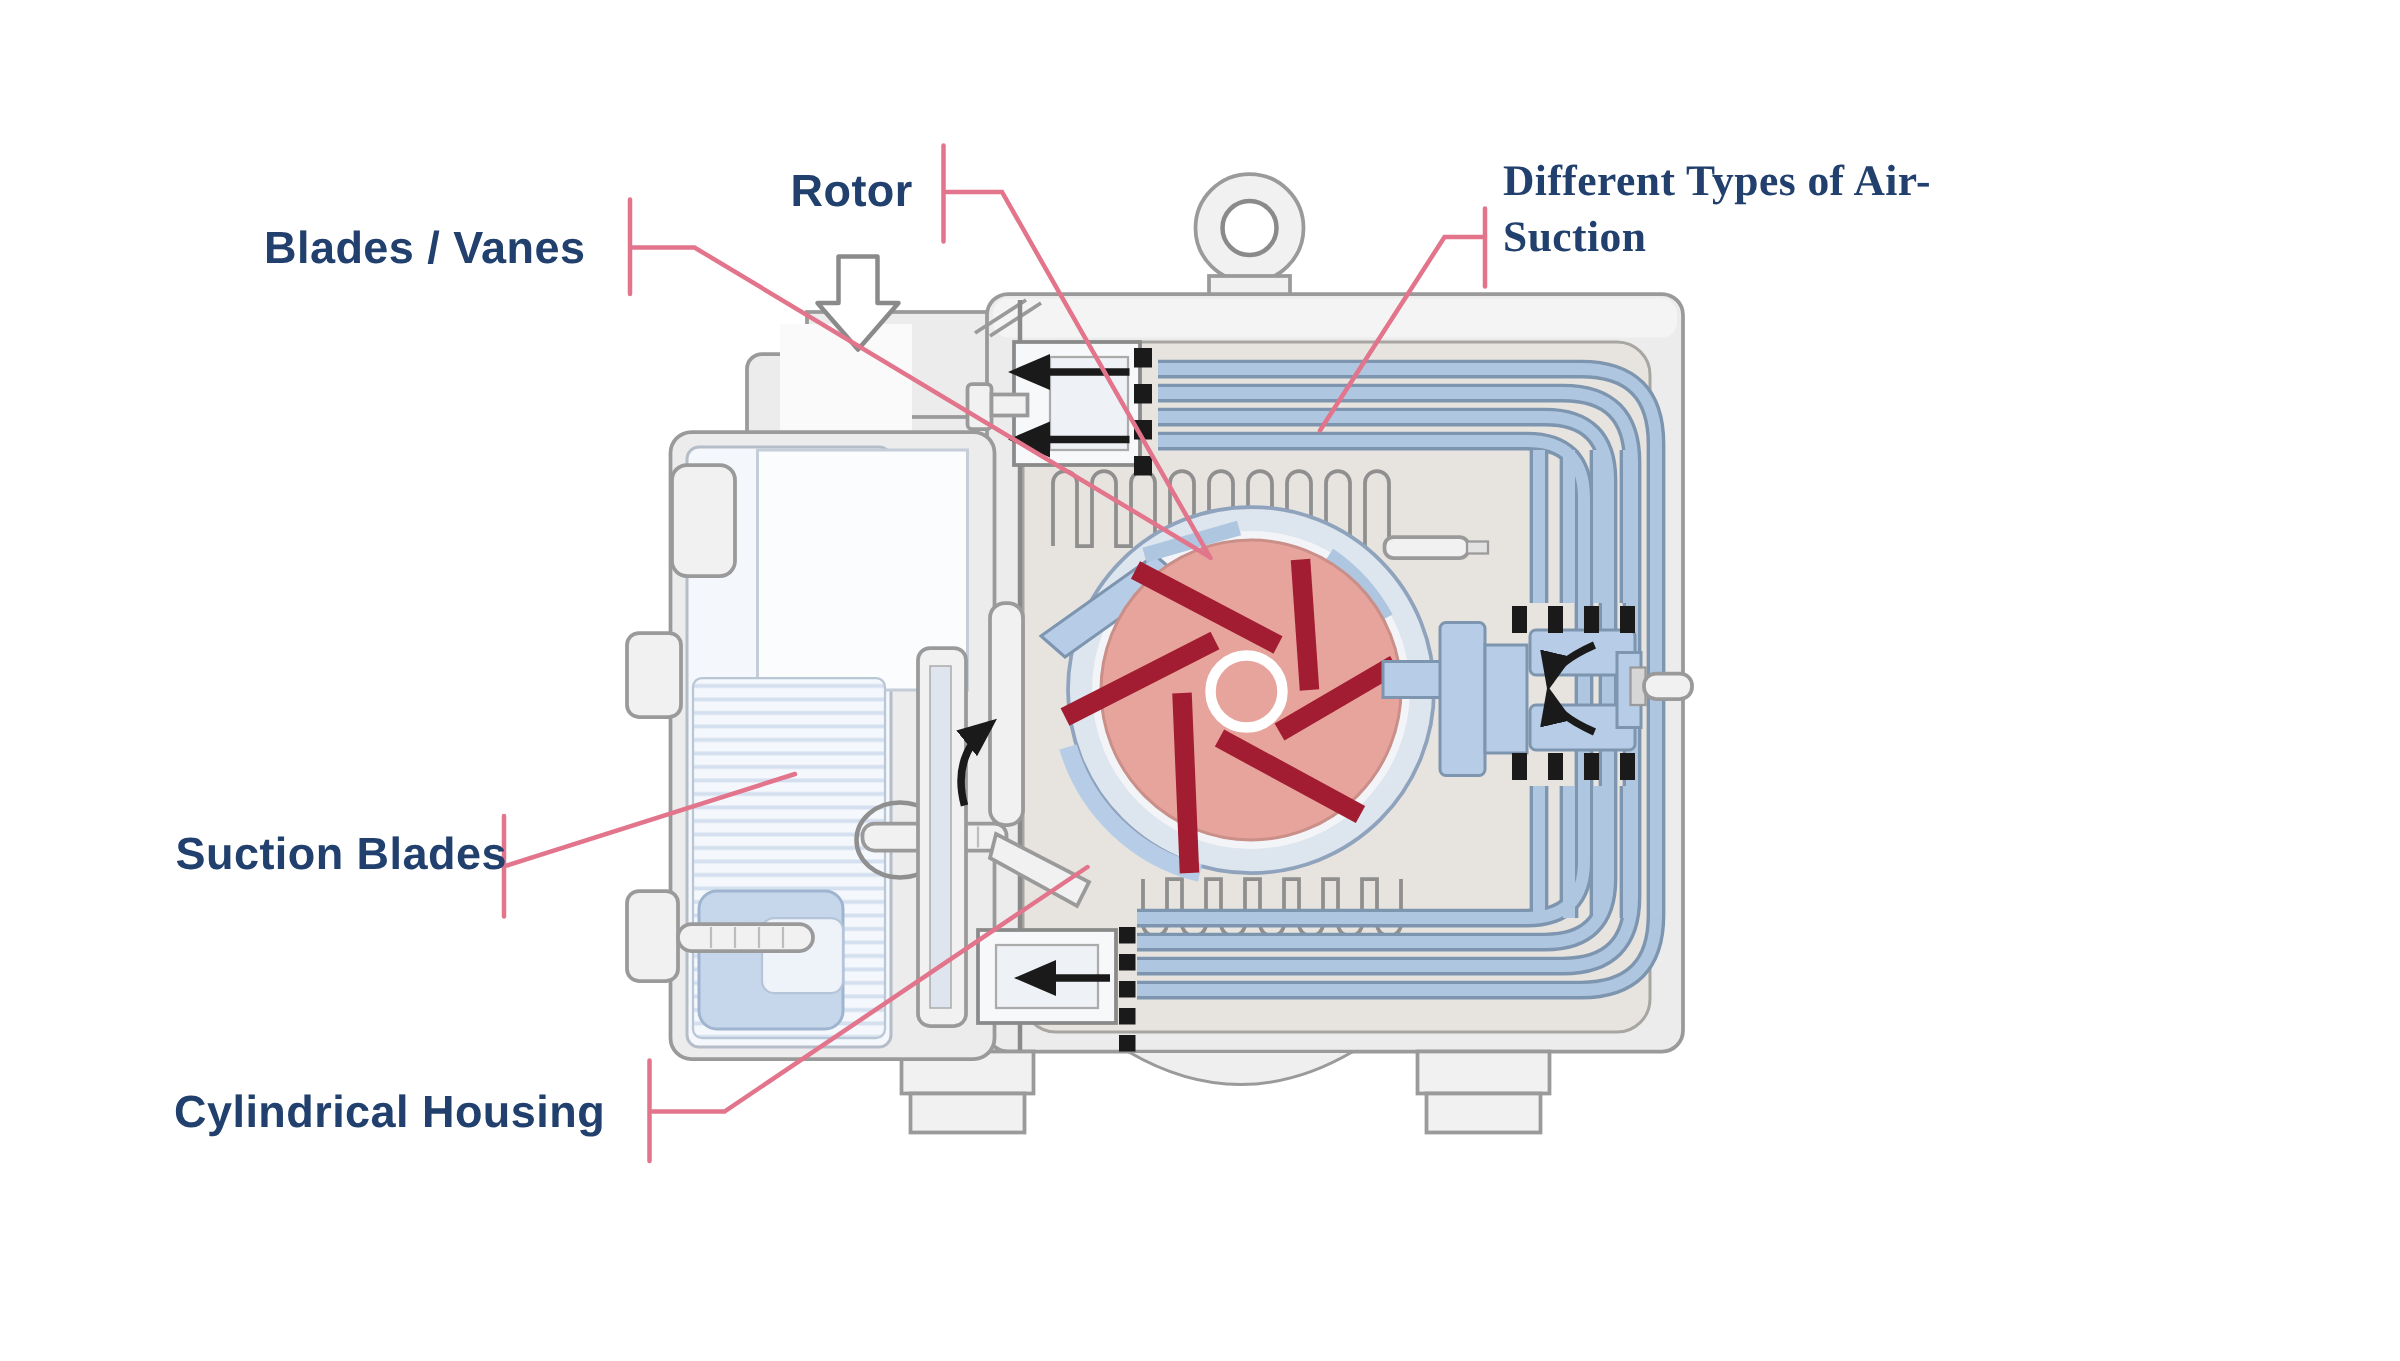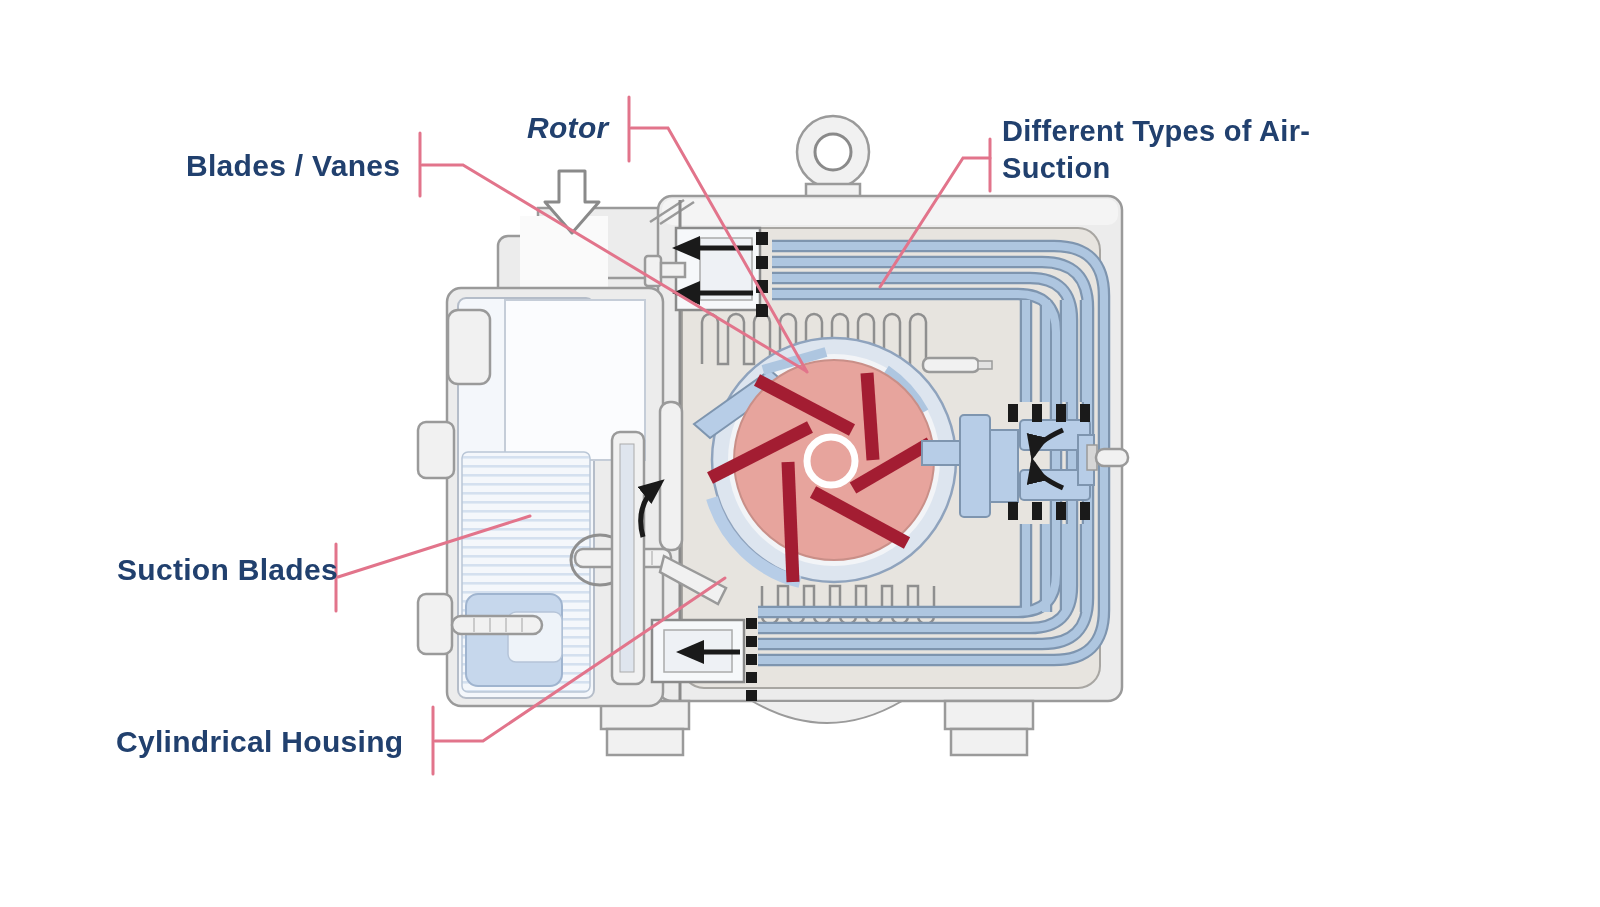--- a/index.html
+++ b/index.html
@@ -264,25 +264,25 @@
       <path class="leader" d="M336,544 V611"></path>
       <path class="leader" d="M338,577 L530,516"></path>
     </g>
     <g>
       <path class="leader" d="M433,707 V774"></path>
       <path class="leader" d="M435,741 H483 L725,578"></path>
     </g>
   </g>
 </svg>
 
-<div class="lbl" style="left:176px;top:147px;margin-left:10px;">Blades / Vanes</div>
-
-<div class="lbl" style="left:527px;top:109px;font-style:italic;">Rotor</div>
-
-<div class="lbl" style="left:1002px;top:113px;font-size:29px;">
+<div class="lbl" style="left:176px;top:147px;">Blades / Vanes</div>
+
+<div class="lbl" style="left:527px;top:109px;">Rotor</div>
+
+<div class="lbl" style="left:1002px;top:103px;font-size:29px;font-family:Liberation Serif, serif;">
   <span style="display:block">Different Types of Air-</span>
   <span style="display:block">Suction</span>
 </div>
 
 <div class="lbl" style="left:117px;top:551px;">Suction Blades</div>
 
 <div class="lbl" style="left:116px;top:723px;">Cylindrical Housing</div>
 
 </div>
 

